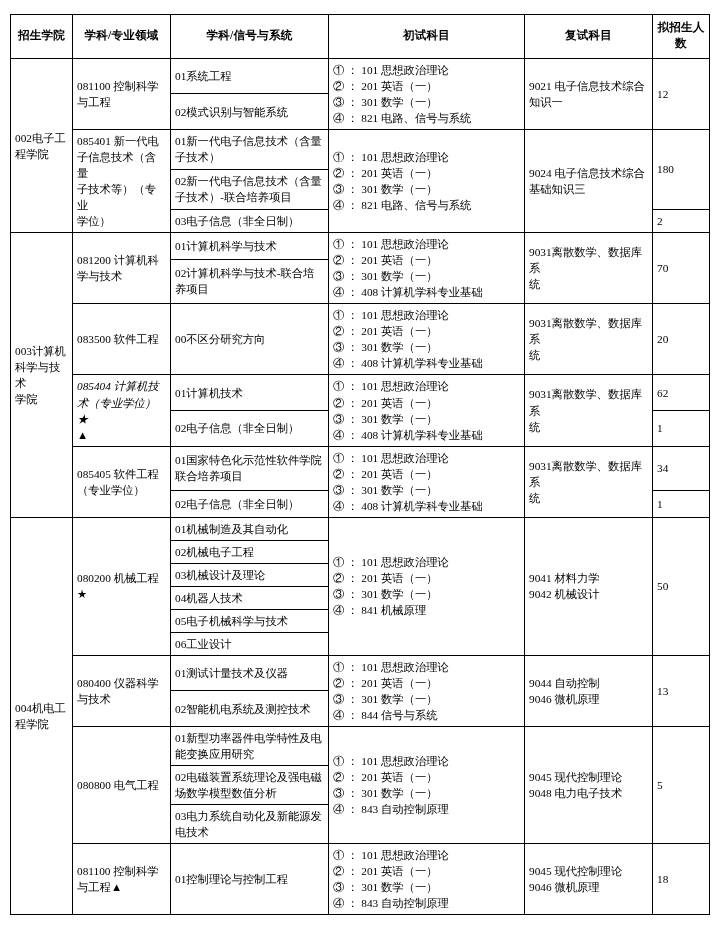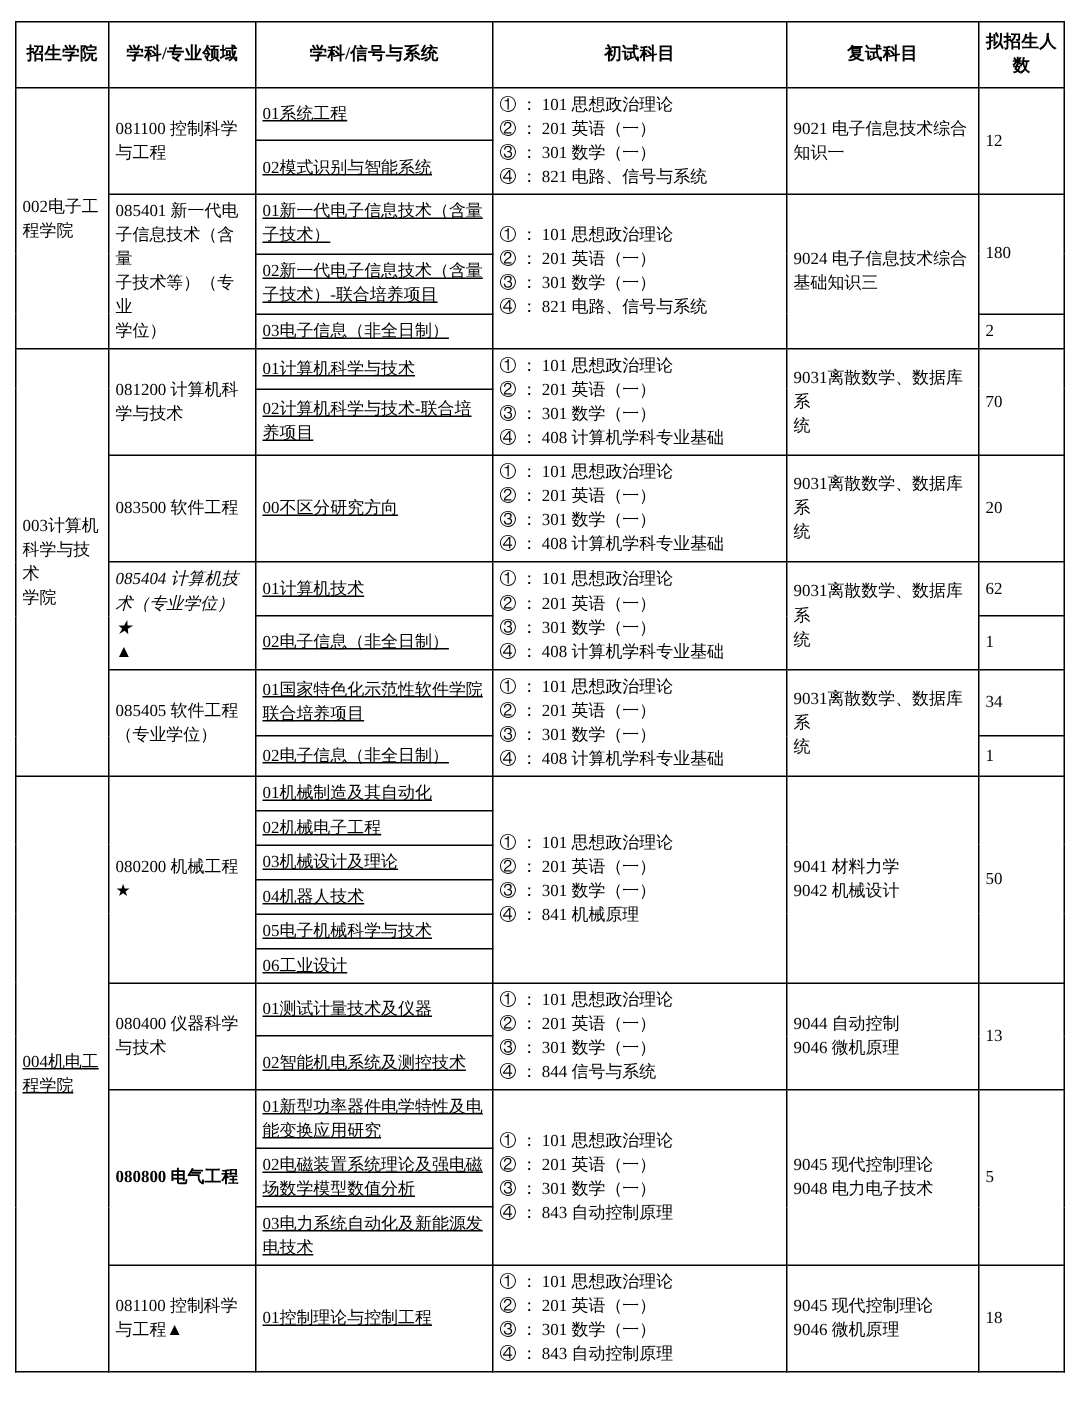--- a/index.html
+++ b/index.html
@@ -62,21 +62,20 @@
   }
   td.field {
     vertical-align: middle;
     line-height: 1.5;
     text-align: justify;
     text-justify: inter-ideograph;
   }
   td.dir {
     vertical-align: middle;
     line-height: 1.45;
-    text-decoration: underline;
   }
   td.exam {
     vertical-align: middle;
     line-height: 1.52;
     white-space: pre-line;
     font-size: 11.2px;
   }
   td.retest {
     vertical-align: middle;
     line-height: 1.5;
@@ -208,21 +207,21 @@
 ④ ： 408 计算机学科专业基础</td>
           <td class="retest" rowspan="2">9031离散数学、数据库系
 统</td>
           <td class="num" rowspan="1">34</td>
         </tr>
         <tr>
           <td class="dir">02电子信息（非全日制）</td>
           <td class="num" rowspan="1">1</td>
         </tr>
         <tr>
-          <td class="college" rowspan="12" style="white-space: pre-line; text-decoration: underline;">004机电工
+          <td class="college" rowspan="12" style="white-space: pre-line;">004机电工
 程学院</td>
           <td class="field" rowspan="6" style="white-space: pre-line;">080200 机械工程
 ★</td>
           <td class="dir">01机械制造及其自动化</td>
           <td class="exam" rowspan="6">① ： 101 思想政治理论
 ② ： 201 英语（一）
 ③ ： 301 数学（一）
 ④ ： 841 机械原理</td>
           <td class="retest" rowspan="6">9041 材料力学
 9042 机械设计</td>
@@ -252,21 +251,21 @@
 ③ ： 301 数学（一）
 ④ ： 844 信号与系统</td>
           <td class="retest" rowspan="2">9044 自动控制
 9046 微机原理</td>
           <td class="num" rowspan="2">13</td>
         </tr>
         <tr>
           <td class="dir">02智能机电系统及测控技术</td>
         </tr>
         <tr>
-          <td class="field" rowspan="3" style="white-space: pre-line; font-weight: bold;">080800 电气工程</td>
+          <td class="field" rowspan="3" style="white-space: pre-line;">080800 电气工程</td>
           <td class="dir">01新型功率器件电学特性及电能变换应用研究</td>
           <td class="exam" rowspan="3">① ： 101 思想政治理论
 ② ： 201 英语（一）
 ③ ： 301 数学（一）
 ④ ： 843 自动控制原理</td>
           <td class="retest" rowspan="3">9045 现代控制理论
 9048 电力电子技术</td>
           <td class="num" rowspan="3">5</td>
         </tr>
         <tr>

